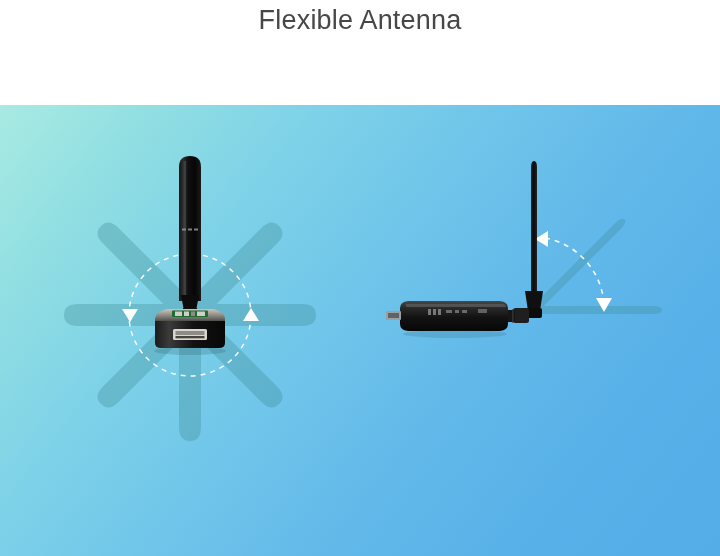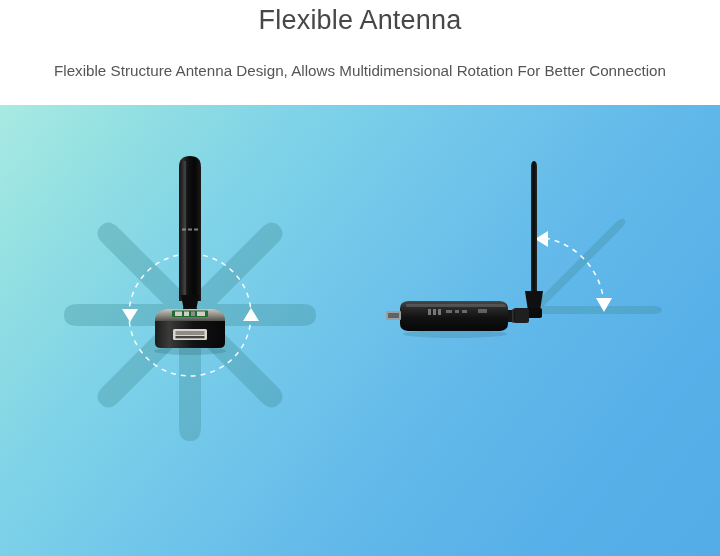--- a/index.html
+++ b/index.html
@@ -76,21 +76,20 @@
     display: block;
   }
 </style>
 </head>
 <body>
 
 <div id="page">
 
   <div id="header">
     <div id="title">Flexible Antenna</div>
-    <div id="subtitle">Flexible Structure Antenna Design, Allows Multidimensional Rotation For Better Connection</div>
   </div>
 
   <div id="hero">
 
     <svg id="hero-svg" viewBox="0 0 720 451" xmlns="http://www.w3.org/2000/svg">
       <defs>
 
         <linearGradient id="gAnt" x1="0" y1="0" x2="1" y2="0">
           <stop offset="0%" stop-color="#151515"></stop>
           <stop offset="18%" stop-color="#2e2e2e"></stop>

